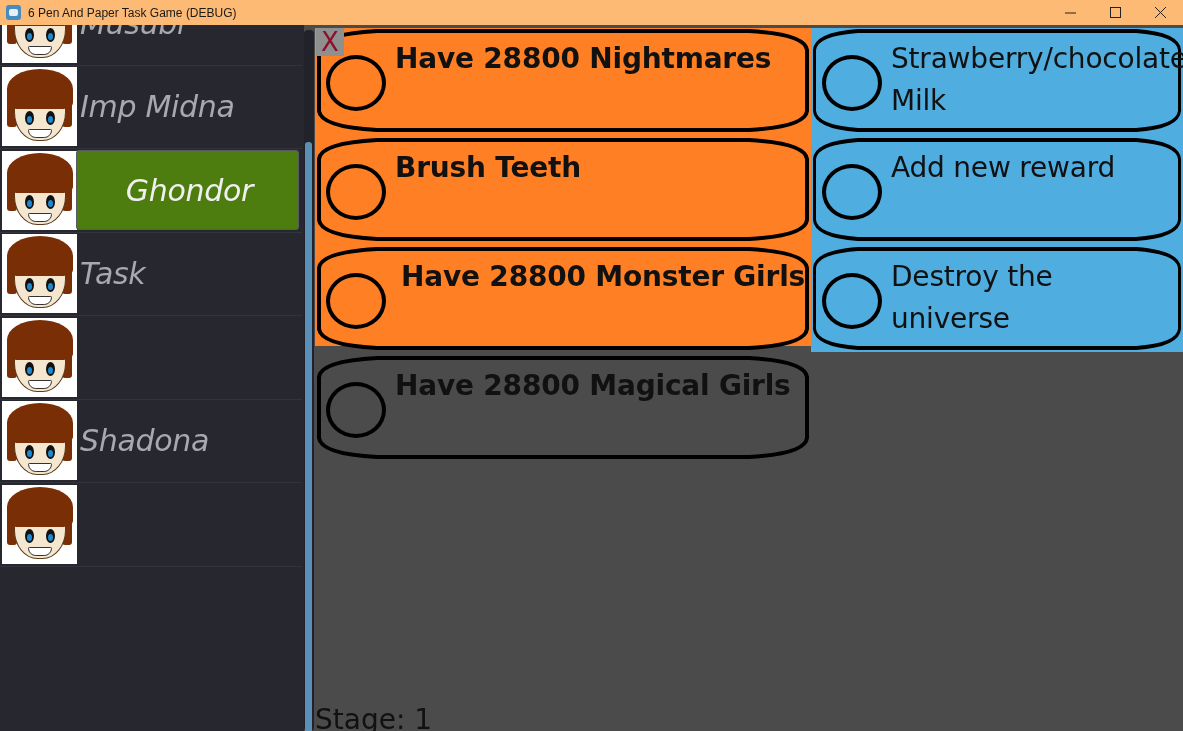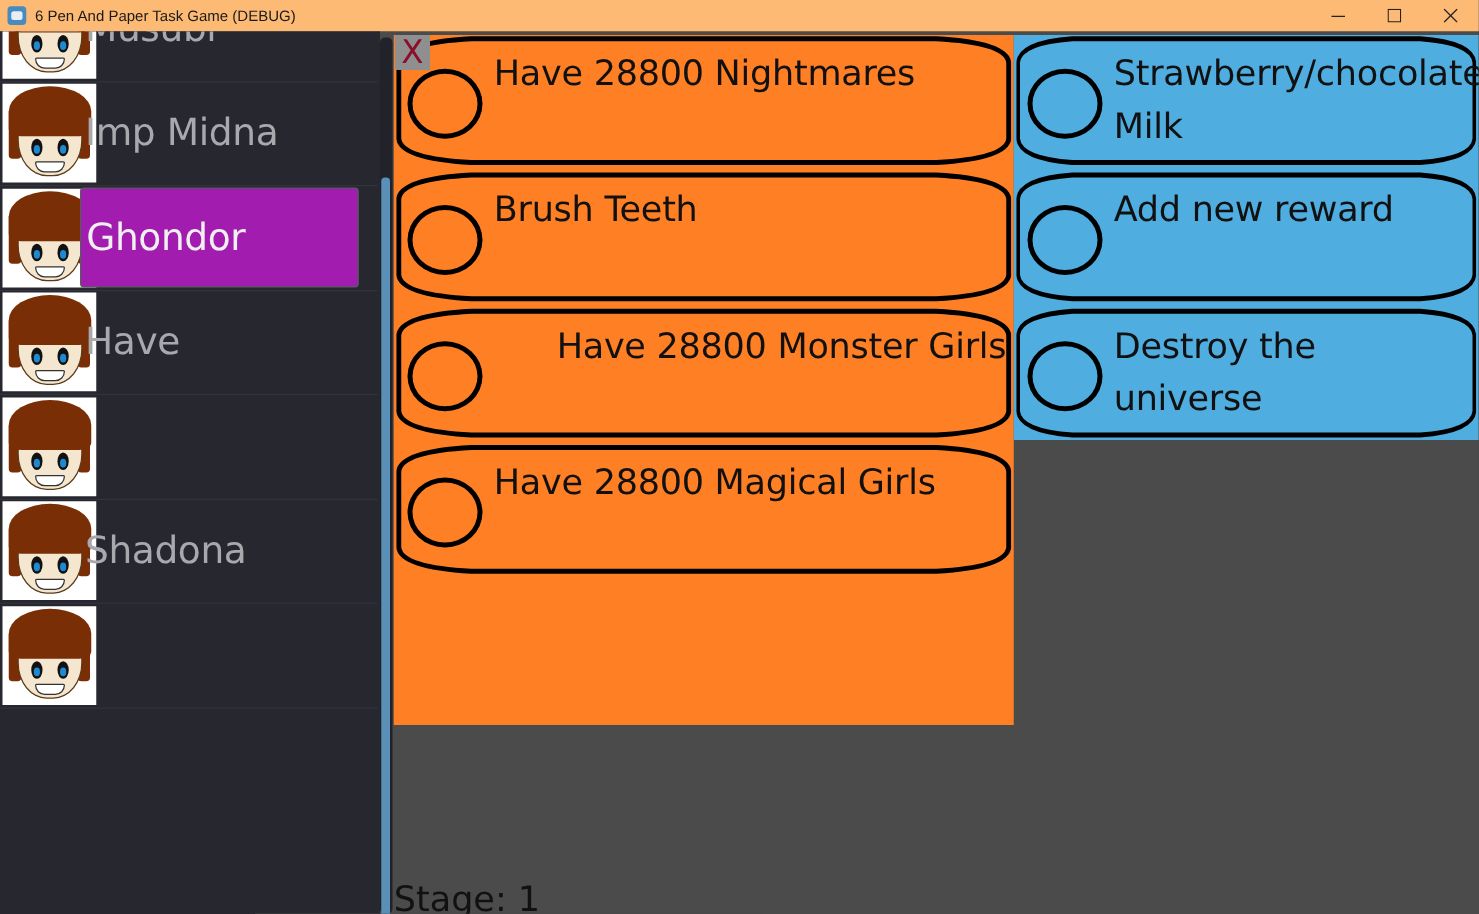--- a/index.html
+++ b/index.html
@@ -10,38 +10,38 @@
   .title-text { margin-left: 7px; font-size: 12px; color: #1a1a1a; font-family: "Liberation Sans", sans-serif; }
   .win-btns { position: absolute; right: 0; top: 0; height: 25px; display: flex; }
   .win-btn { width: 45px; height: 25px; display: flex; align-items: center; justify-content: center; font-size: 13px; color: #222; }
   .win-btn svg { width: 11px; height: 11px; }
 
   .content { position: absolute; left: 0; top: 25px; width: 1183px; height: 706px; overflow: hidden; }
 
   .sidebar { position: absolute; left: 0; top: 0; width: 304px; height: 706px; background: #272730; overflow: hidden; }
   .char-list { position: absolute; left: 0; top: -43px; width: 302px; }
   .char-row { position: relative; height: 83.5px; display: flex; align-items: center; border-bottom: 1px solid #33333c; }
-  .char-row.selected .char-name-wrap { background: #a21caf; border: 1px solid #5a5a64; border-radius: 3px; }
+  .char-row.selected .char-name-wrap { background: #4d7c0f; border: 1px solid #5a5a64; border-radius: 3px; justify-content: center; }
   .avatar { width: 75px; height: 79px; background: #ffffff; margin-left: 2px; position: relative; overflow: hidden; flex: none; }
   .face { position: absolute; left: 12px; top: 10px; width: 52px; height: 64px; background: #f4e6cf; border-radius: 40% 40% 45% 45%; border: 1.5px solid #5a3a1a; }
   .hair { position: absolute; left: 5px; top: 2px; width: 66px; height: 40px; background: #7a2e05; border-radius: 50% 50% 15% 15%; }
   .hair-side-l { position: absolute; left: 5px; top: 20px; width: 10px; height: 40px; background: #7a2e05; border-radius: 3px; }
   .hair-side-r { position: absolute; right: 5px; top: 20px; width: 10px; height: 40px; background: #7a2e05; border-radius: 3px; }
   .eye { position: absolute; top: 44px; width: 9px; height: 14px; background: #111; border-radius: 50%; }
   .eye::after { content: ""; position: absolute; left: 2px; top: 5px; width: 5px; height: 7px; background: #1e88d0; border-radius: 50%; }
   .eye.l { left: 23px; } .eye.r { left: 44px; }
   .mouth { position: absolute; left: 26px; top: 62px; width: 24px; height: 9px; background: #fff; border: 1.5px solid #333; border-radius: 2px 2px 12px 12px; }
-  .char-name-wrap { position: absolute; left: 64px; top: 1px; width: 223px; height: 80px; display: flex; align-items: center; }
+  .char-name-wrap { position: absolute; left: 76px; top: 1px; width: 223px; height: 80px; display: flex; align-items: center; font-style: italic; }
   .char-name { font-size: 30px; color: #a8a8ad; padding-left: 4px; font-family: "DejaVu Sans", sans-serif; letter-spacing: -0.3px; }
   .char-row.selected .char-name { color: #f0f0f0; }
 
   .scrollbar { position: absolute; left: 304px; top: 5px; width: 10px; height: 701px; background: #22222a; border-radius: 4px; }
   .scroll-thumb { position: absolute; left: 1px; top: 112px; width: 7px; height: 600px; background: #5a8fb8; border-radius: 3px; }
 
-  .tasks { position: absolute; left: 315px; top: 3px; width: 496px; height: 552px; background: #ff7f24; }
+  .tasks { position: absolute; left: 315px; top: 3px; width: 496px; height: 318px; background: #ff7f24; font-weight: bold; }
   .rewards { position: absolute; left: 811px; top: 3px; width: 372px; height: 324px; background: #4fade0; }
   .card { position: absolute; left: 2px; right: 2px; height: 105px; }
   .card-shape { position: absolute; left: 0; top: 0; width: 100%; height: 100%; }
   .check-circle { position: absolute; left: 9px; top: 27px; width: 60px; height: 56px; border: 4px solid #000; border-radius: 50%; }
   .card-text { position: absolute; left: 78px; top: 10px; right: 4px; font-size: 28px; line-height: 42px; color: #111; font-family: "DejaVu Sans", sans-serif; letter-spacing: -0.2px; }
 
   .close-x { position: absolute; left: 316px; top: 3px; width: 28px; height: 28px; background: #8f8f8f; color: #8a0f2a; font-size: 26px; line-height: 28px; text-align: center; font-family: "DejaVu Sans", sans-serif; z-index: 5; }
 
   .stage-label { position: absolute; left: 315px; top: 678px; font-size: 28px; color: #111; font-family: "DejaVu Sans", sans-serif; }
 </style>
@@ -121,21 +121,21 @@
     <div class="avatar">
       <div class="hair-side-l"></div>
             <div class="hair-side-r"></div>
       <div class="face"></div>
       <div class="hair"></div>
       <div class="eye l"></div>
             <div class="eye r"></div>
       <div class="mouth"></div>
     </div>
     <div class="char-name-wrap">
-      <span class="char-name">Have</span>
+      <span class="char-name">Task</span>
     </div>
   </div>
         <div class="char-row">
     <div class="avatar">
       <div class="hair-side-l"></div>
             <div class="hair-side-r"></div>
       <div class="face"></div>
       <div class="hair"></div>
       <div class="eye l"></div>
             <div class="eye r"></div>

